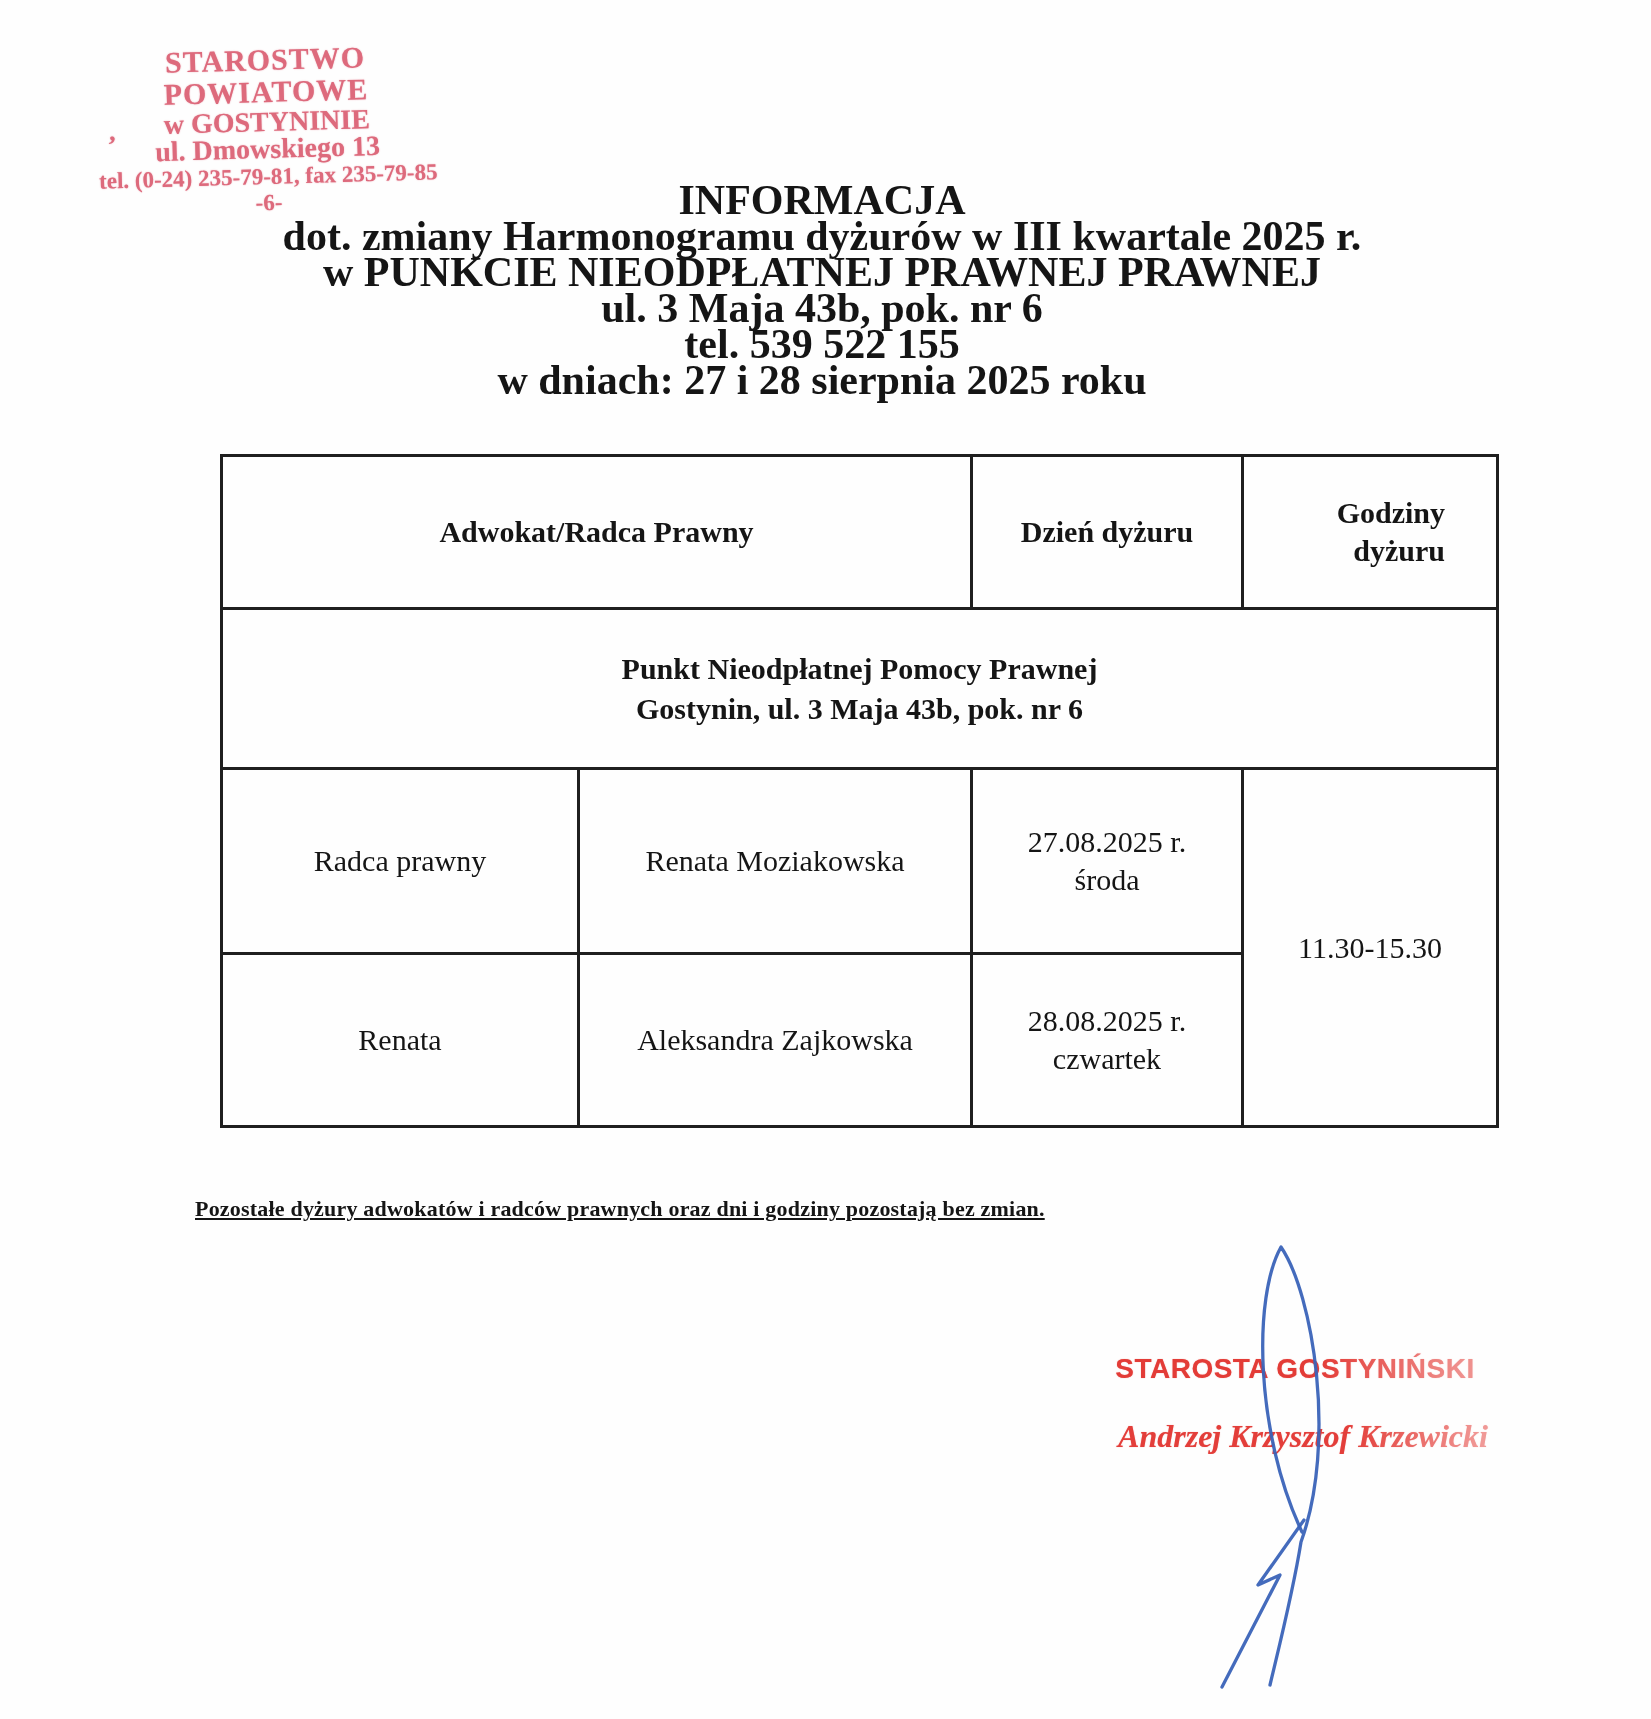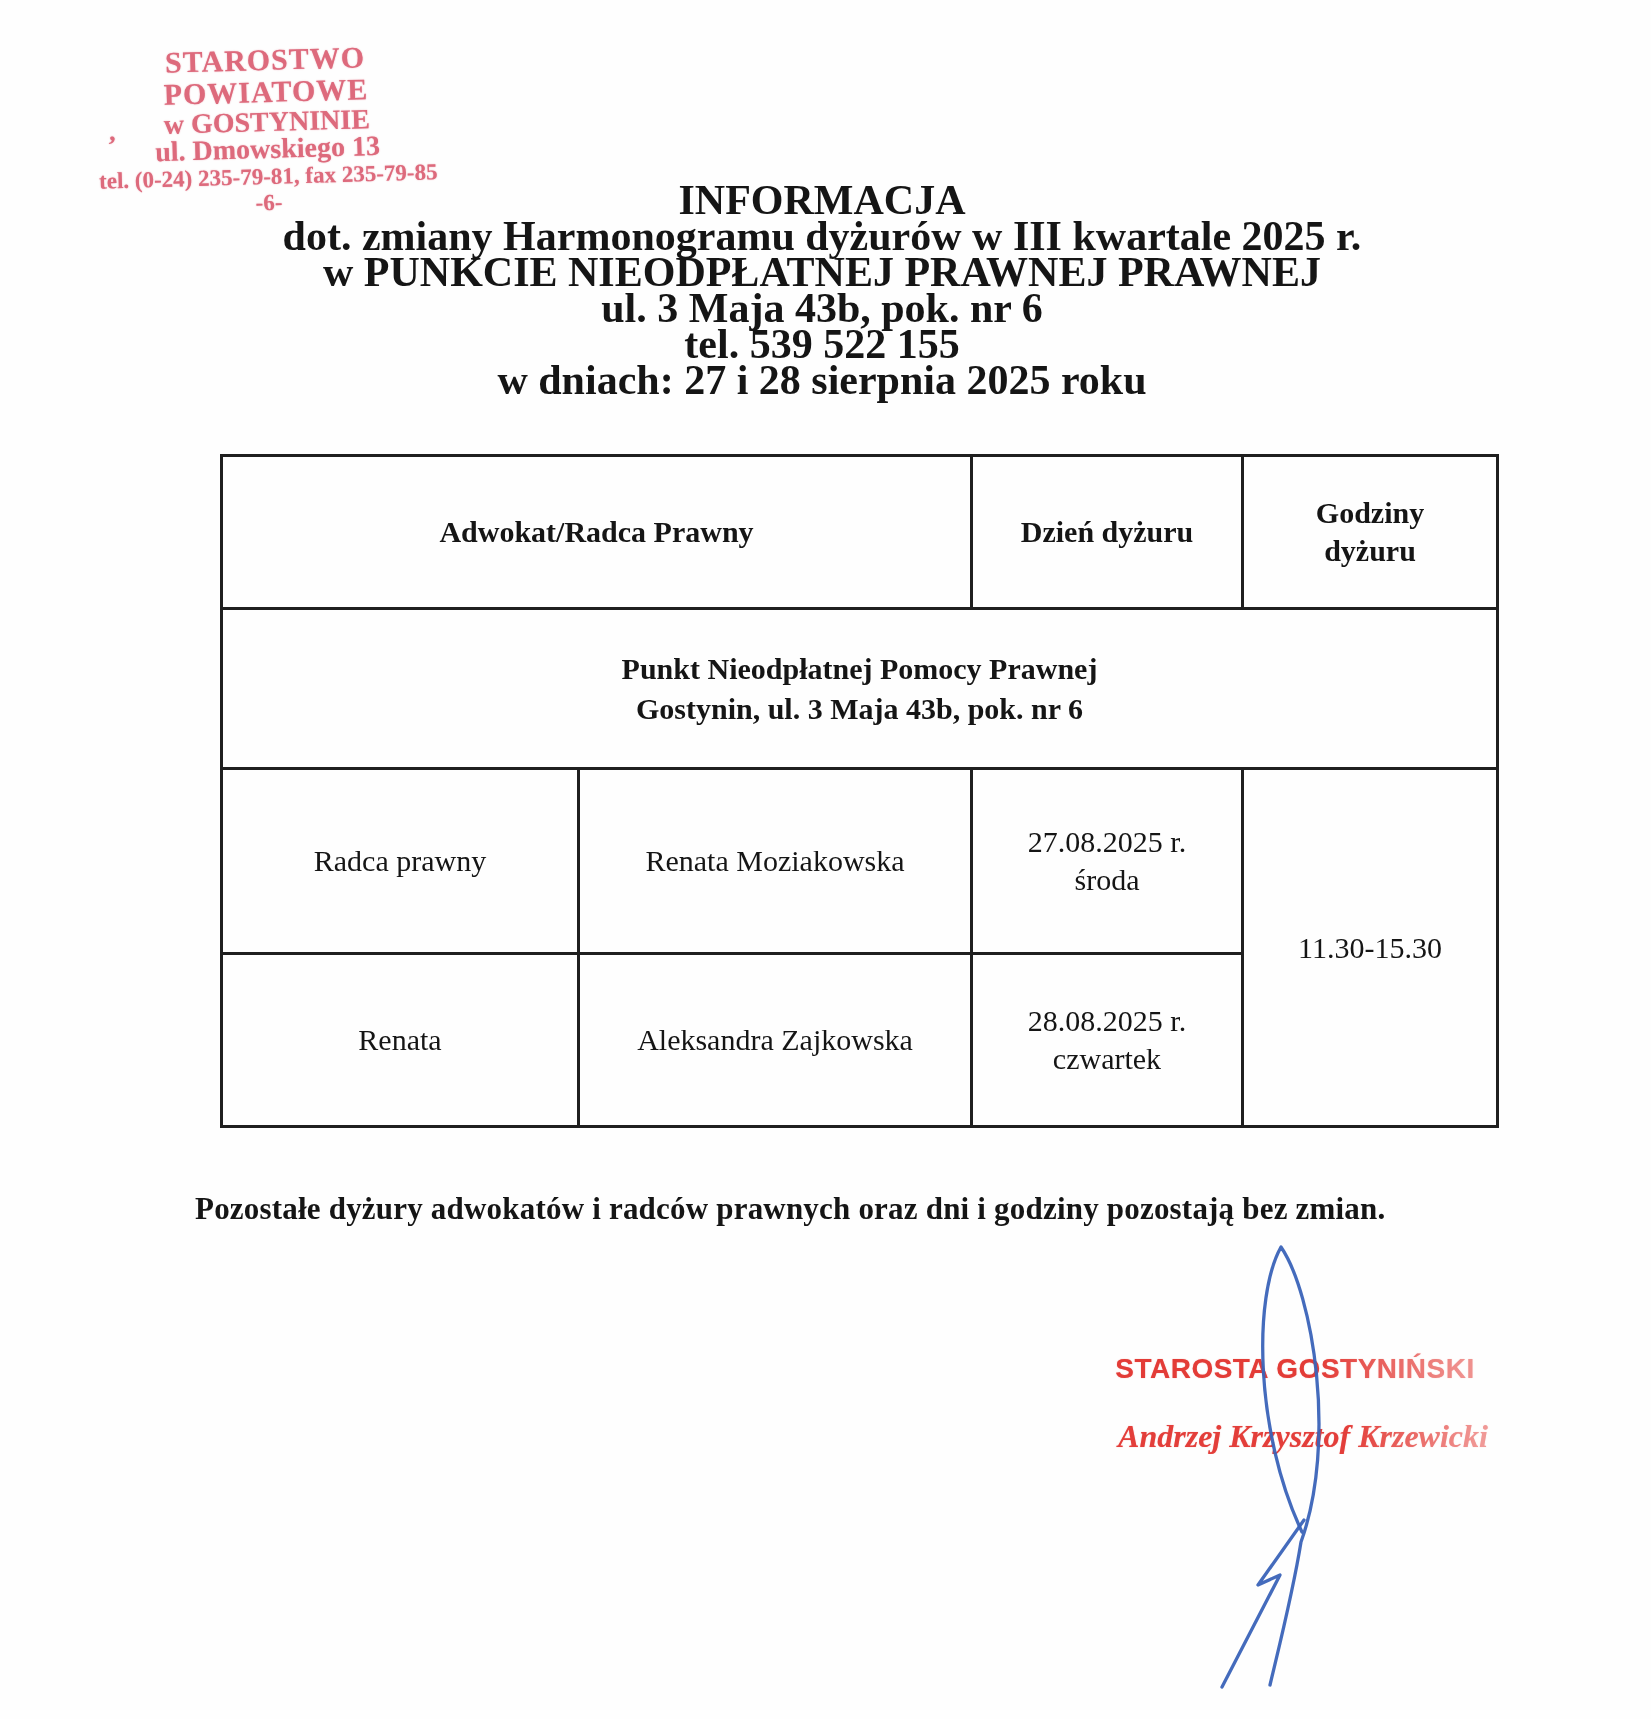--- a/index.html
+++ b/index.html
@@ -44,32 +44,33 @@
     margin-top:56px;width:1276px;
     border-collapse:collapse;table-layout:fixed;margin-left:36px;
   }
   table.schedule td{
     border:3px solid var(--border,#1f1f1f);
     text-align:center;vertical-align:middle;
     font-size:30px;padding:0 6px;
   }
   col.c1{width:357px;} col.c2{width:393px;} col.c3{width:271px;} col.c4{width:255px;}
   tr.r-head td{height:150px;font-weight:bold;}
-  .hours-head{display:inline-block;max-width:150px;line-height:38px;}
+  .hours-head{display:inline-block;max-width:150px;line-height:38px;text-align:right;}
   tr.r-loc td{height:157px;font-weight:bold;line-height:40px;}
   tr.r-one td{height:182px;}
   tr.r-two td{height:170px;}
   .date-line{font-weight:normal;line-height:38px;}
   .weekday-line{line-height:38px;}
   td.hours-cell{font-size:30px;}
 
   .footer-note{
     margin:62px 0 0 11px;
-    font-weight:bold;font-size:31px;line-height:38px;
+    font-weight:bold;font-size:22px;line-height:38px;
     letter-spacing:.2px;
+    text-decoration:underline;
   }
 
   
   .sign-area{
     position:absolute;left:1060px;top:1352px;width:470px;
     text-align:center;color:var(--stamp-red,#e2342f);
   }
   .sign-title{
     font-family:"Liberation Sans", sans-serif;
     font-weight:bold;font-size:28px;line-height:34px;letter-spacing:.5px;

